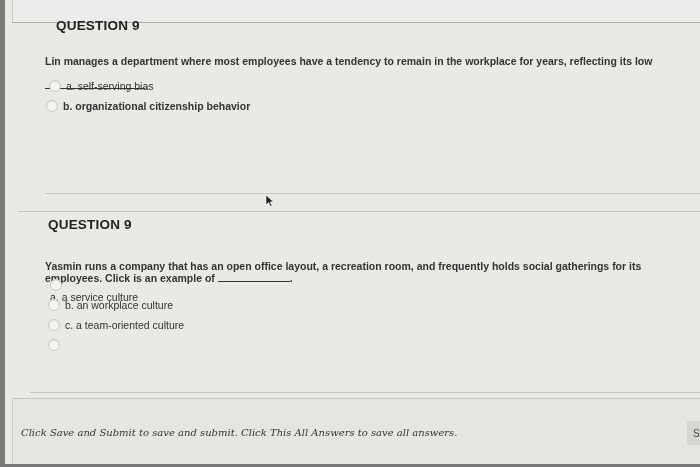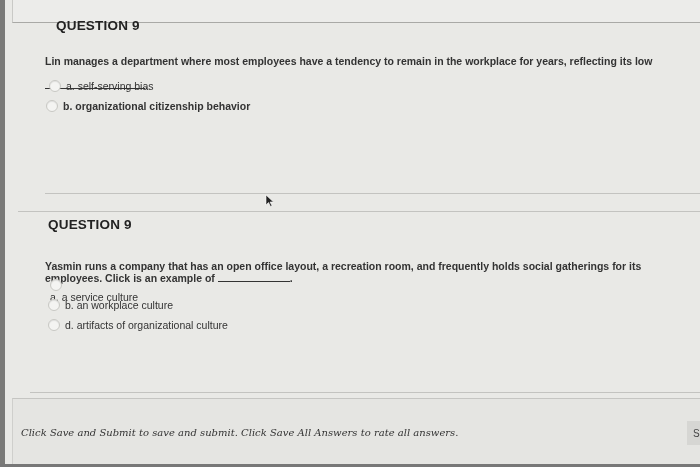--- a/index.html
+++ b/index.html
@@ -106,24 +106,27 @@
     <div class="option" style="margin-left:2px;flex-direction:column;">
       <span class="radio"></span>
       <span>a. a service culture</span>
     </div>
     <div class="option">
       <span class="radio"></span>
       <span>b. an workplace culture</span>
     </div>
     <div class="option">
       <span class="radio"></span>
-      <span>d. artifacts of organizational culture</span>
+      <span>c. a team-oriented culture</span>
+    </div>
+    <div class="option">
+      <span class="radio"></span>
     </div>
   </div>
 </div>
 
 <div class="divider" style="left:30px;top:392px;width:680px;"></div>
 
 <div class="footer">
-  <div class="footer-text">Click Save and Submit to save and submit. Click Save All Answers to rate all answers.</div>
+  <div class="footer-text">Click Save and Submit to save and submit. Click This All Answers to save all answers.</div>
   <button class="save-btn">S</button>
 </div>
 <div class="bottom-line"></div>
 
 </body></html>

